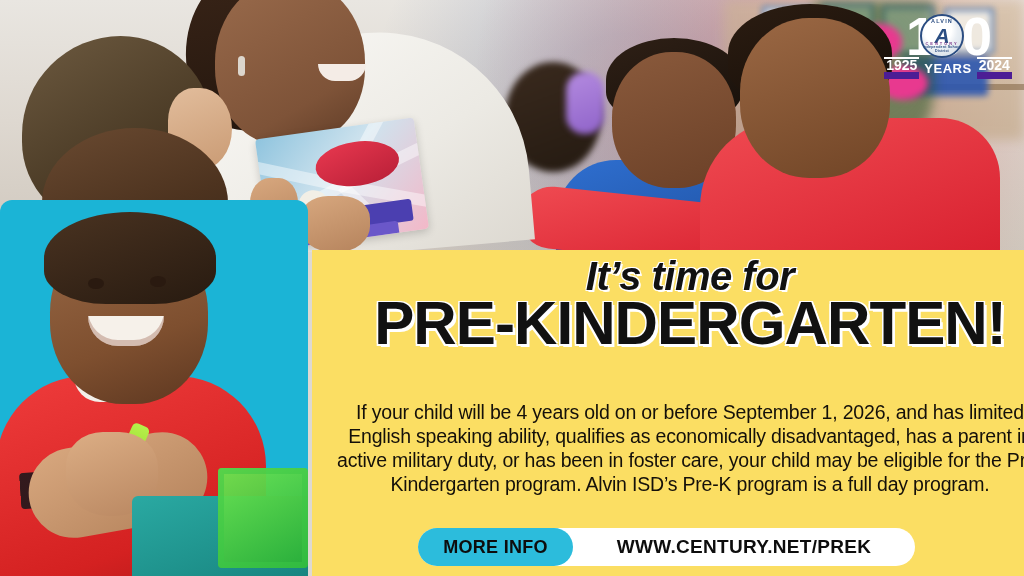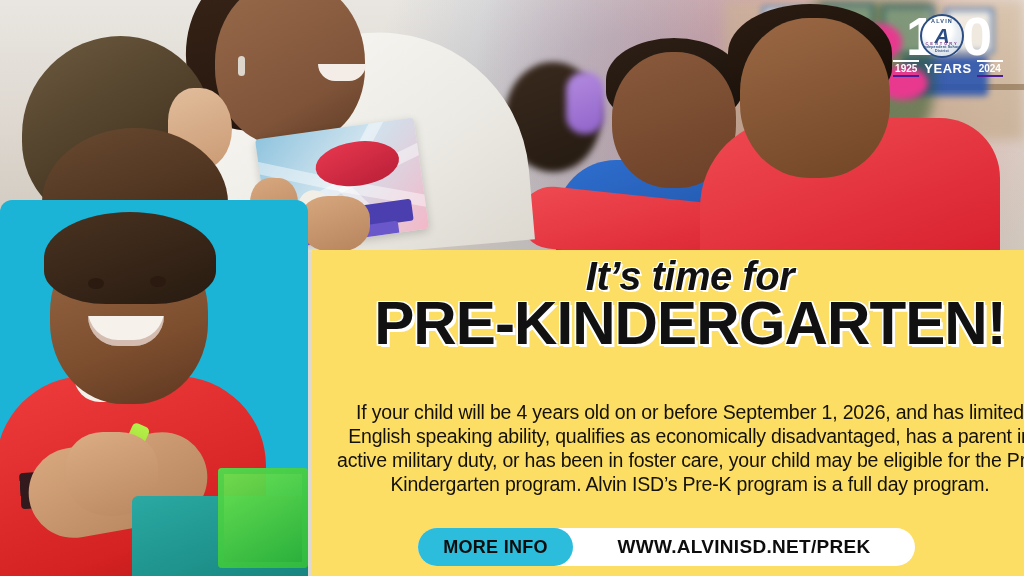--- a/index.html
+++ b/index.html
@@ -141,22 +141,22 @@
   .seal .a{position:absolute;left:0;right:0;top:9px;text-align:center;font-size:21px;font-weight:bold;
     color:#2b4d82;font-style:italic;line-height:21px;}
   .seal .top-arc{position:absolute;left:0;right:0;top:2px;text-align:center;font-size:5.5px;font-weight:bold;
     color:#2b4d82;letter-spacing:1.2px;}
   .seal .bot-arc{position:absolute;left:0;right:0;bottom:3px;text-align:center;font-size:3.6px;font-weight:bold;
     color:#2b4d82;letter-spacing:.2px;}
   .seal .mid-arc{position:absolute;left:0;right:0;bottom:10px;text-align:center;font-size:4px;font-weight:bold;
     color:#7e3b8c;letter-spacing:2px;}
   .logo .yearsrow{position:absolute;left:0;top:48px;width:124px;height:20px;
     display:flex;align-items:center;justify-content:center;gap:5px;}
-  .yr{font-size:10px;font-weight:bold;color:#fff;background:rgba(255,255,255,0);
-     border-top:2px solid #fff;border-bottom:2px solid #4c1d95;padding:0 2px;line-height:13px;}
+  .yr{font-size:14px;font-weight:bold;color:#fff;background:rgba(255,255,255,0);
+     border-top:2px solid #fff;border-bottom:7px solid #4c1d95;padding:0 2px;line-height:13px;}
   .yearslabel{font-size:13px;font-weight:bold;color:#fff;letter-spacing:.5px;}
 </style>
 </head>
 <body>
 
 <div id="poster">
 
   <div class="photo-top">
     <div class="bg"></div>
 
@@ -231,21 +231,21 @@
   </div>
 
   <div class="panel">
 
     <div class="h-script">It’s time for</div>
     <div class="h-main">PRE-KINDERGARTEN!</div>
     <div class="body-copy">If your child will be 4 years old on or before September 1, 2026, and has limited English speaking ability, qualifies as economically disadvantaged, has a parent in active military duty, or has been in foster care, your child may be eligible for the Pre-Kindergarten program. Alvin ISD’s Pre-K program is a full day program.</div>
 
     <div class="pillbar">
       <div class="pill-cta">MORE INFO</div>
-      <div class="pill-url">WWW.ALVINISD.NET/PREK</div>
+      <div class="pill-url">WWW.CENTURY.NET/PREK</div>
     </div>
   </div>
 
   <div class="logo">
     <div class="digits">100</div>
     <div class="seal">
       <div class="top-arc">ALVIN</div>
       <div class="a">A</div>
       <div class="mid-arc">CENTURY</div>
       <div class="bot-arc">Independent School District</div>

